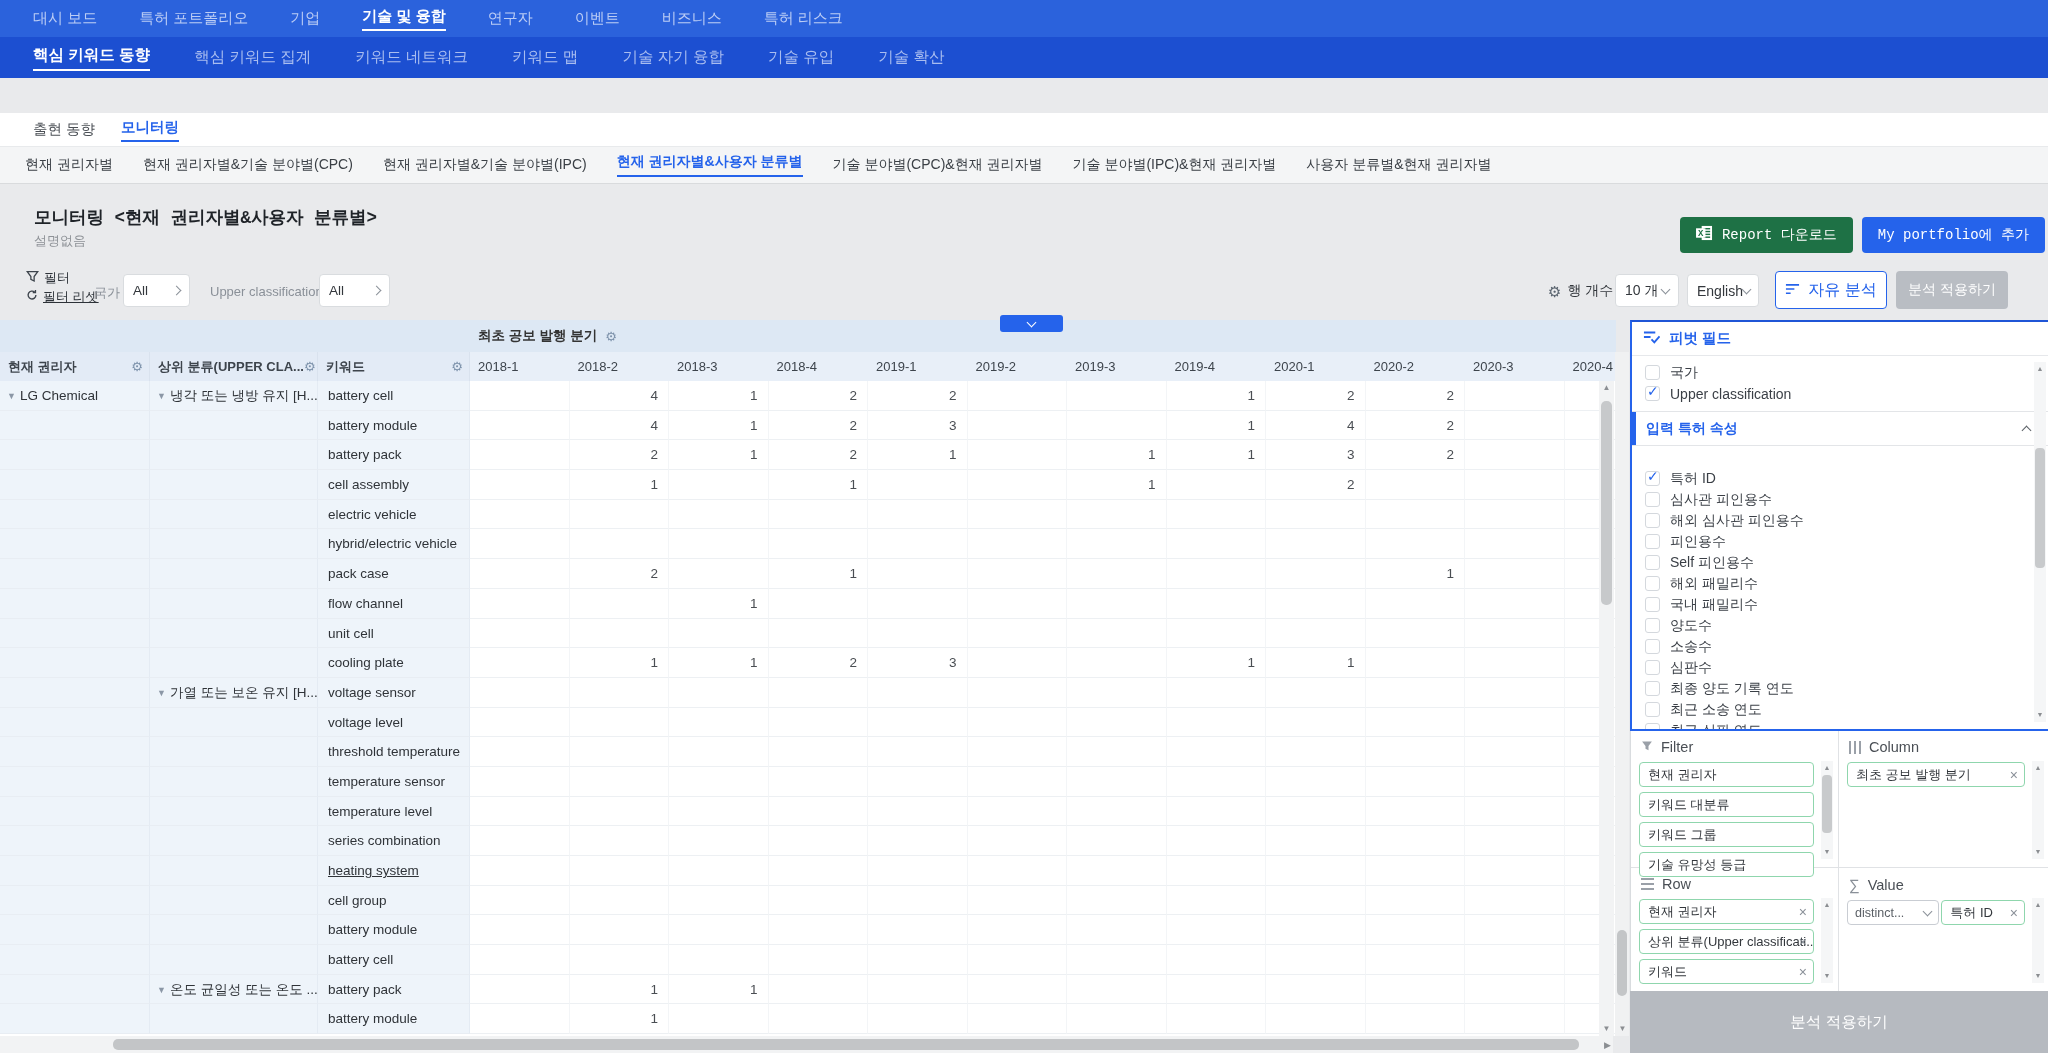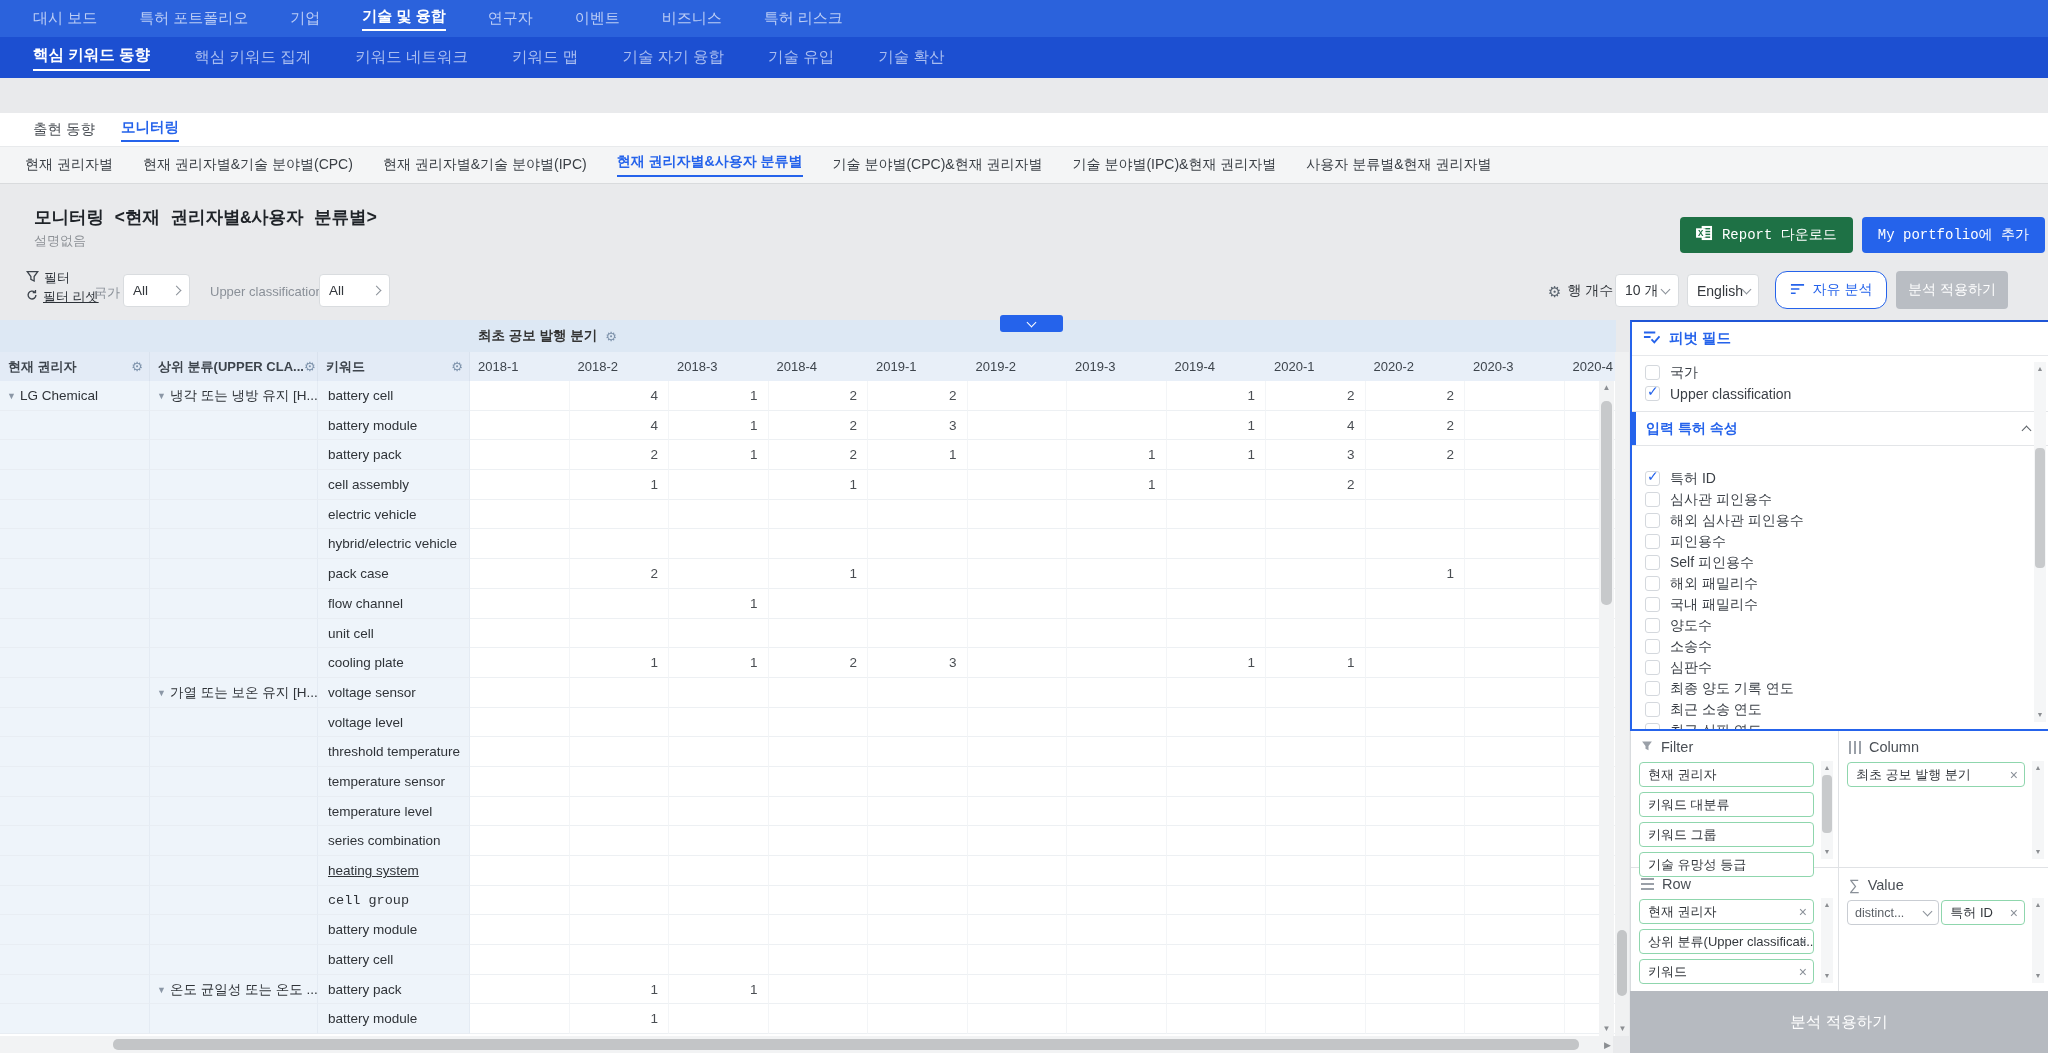--- a/index.html
+++ b/index.html
@@ -34,21 +34,21 @@
 .flt-left .line{display:flex;align-items:center;gap:5px;height:19px;}
 .flt-reset{text-decoration:underline;cursor:pointer;}
 .flt-label{position:absolute;font-size:13px;color:#8a9098;top:20px;}
 .dd{position:absolute;top:10px;height:33px;background:#fff;border:1px solid #d9dcdf;border-radius:4px;box-sizing:border-box;display:flex;align-items:center;justify-content:space-between;padding:0 9px;font-size:13.5px;color:#33373c;cursor:pointer;}
 .chv{display:inline-block;width:6px;height:6px;border-right:1.5px solid #8a9098;border-bottom:1.5px solid #8a9098;flex-shrink:0;}
 .chv.right{transform:rotate(-45deg);}
 .chv.down{transform:rotate(45deg);margin-top:-3px;}
 .chv.up{transform:rotate(-135deg);margin-top:3px;}
 .rowcount{position:absolute;left:1548px;top:18px;display:flex;align-items:center;gap:6px;font-size:14px;color:#33373c;}
 .gear{color:#5a646f;font-size:15px;line-height:1;}
-.btn-free{position:absolute;left:1775px;top:7px;width:112px;height:38px;border:1px solid #2563eb;background:#fff;color:#2563eb;border-radius:12px;font-size:14px;font-family:inherit;display:flex;align-items:center;justify-content:center;gap:8px;cursor:pointer;box-sizing:border-box;}
+.btn-free{position:absolute;left:1775px;top:7px;width:112px;height:38px;border:1px solid #2563eb;background:#fff;color:#2563eb;border-radius:4px;font-size:16px;font-family:inherit;display:flex;align-items:center;justify-content:center;gap:8px;cursor:pointer;box-sizing:border-box;}
 .btn-apply-top{position:absolute;left:1896px;top:7px;width:112px;height:38px;background:#b9bdc3;color:#fff;border:none;border-radius:4px;font-size:14px;font-family:inherit;cursor:pointer;}
 
 .tbl{position:absolute;left:0;top:320px;width:1616px;height:716px;background:#fff;overflow:hidden;}
 .grphdr{height:32px;background:#dde8f4;display:flex;align-items:center;font-weight:bold;font-size:13.5px;color:#333;}
 .grphdr .sp{width:478px;flex-shrink:0;}
 .grphdr .gear{margin-left:8px;font-size:13px;color:#7d92ab;}
 .colhdr{display:flex;height:29px;}
 .hc{box-sizing:border-box;background:#e3ebf6;display:flex;align-items:center;justify-content:space-between;padding:0 6px 0 8px;font-weight:bold;font-size:13px;color:#3d444c;border-right:1px solid #d9e2ee;flex-shrink:0;white-space:nowrap;overflow:hidden;}
 .hc .gear{font-size:13px;color:#7d92ab;}
 .c1{width:150px;}.c2{width:168px;}.c3{width:152px;}
@@ -559,21 +559,21 @@
           <span class="tc cq"></span>
           <span class="tc cq"></span>
           <span class="tc cq"></span>
           <span class="tc cq"></span>
           <span class="tc cq"></span>
         </div>
 
         <div class="trow">
           <div class="tc lc c1"><span class="tri">▼</span><span></span></div>
           <div class="tc lc c2"><span class="tri">▼</span><span></span></div>
-          <div class="tc lc c3" style="padding-left:10px;font-family:Liberation Mono, monospace;">cell group</div>
+          <div class="tc lc c3" style="padding-left:10px;">cell group</div>
           <span class="tc cq"></span>
           <span class="tc cq"></span>
           <span class="tc cq"></span>
           <span class="tc cq"></span>
           <span class="tc cq"></span>
           <span class="tc cq"></span>
           <span class="tc cq"></span>
           <span class="tc cq"></span>
           <span class="tc cq"></span>
           <span class="tc cq"></span>

